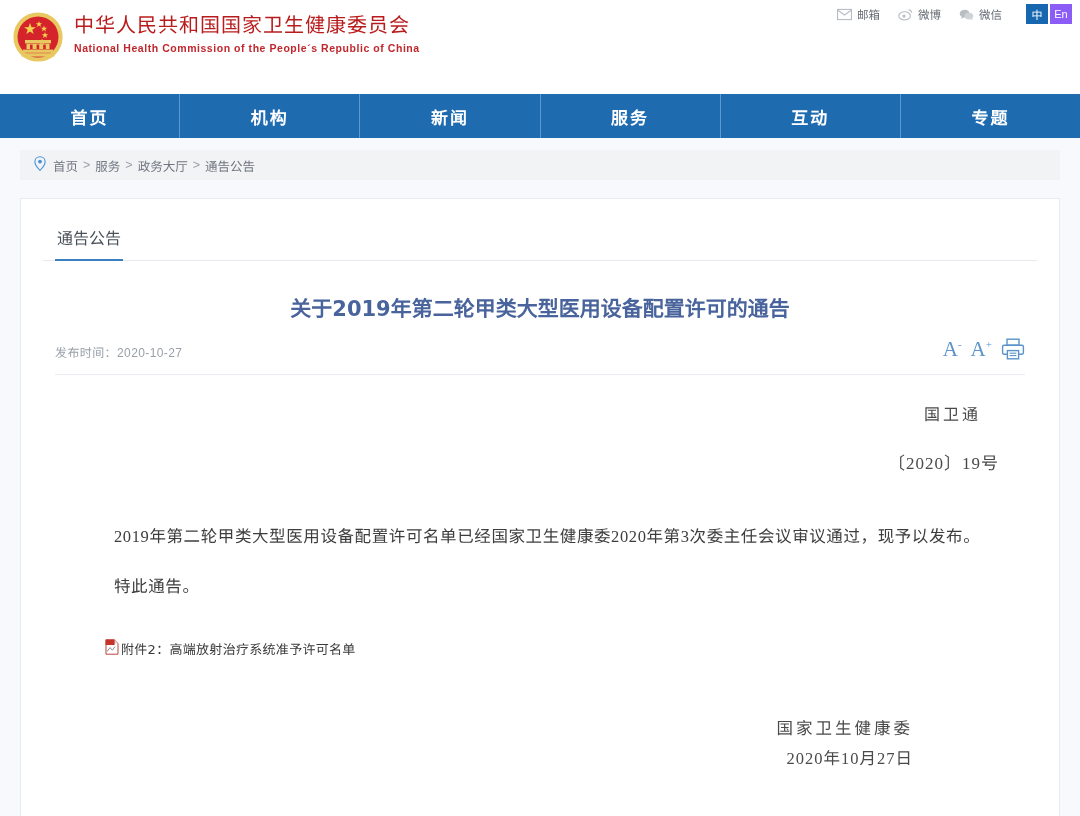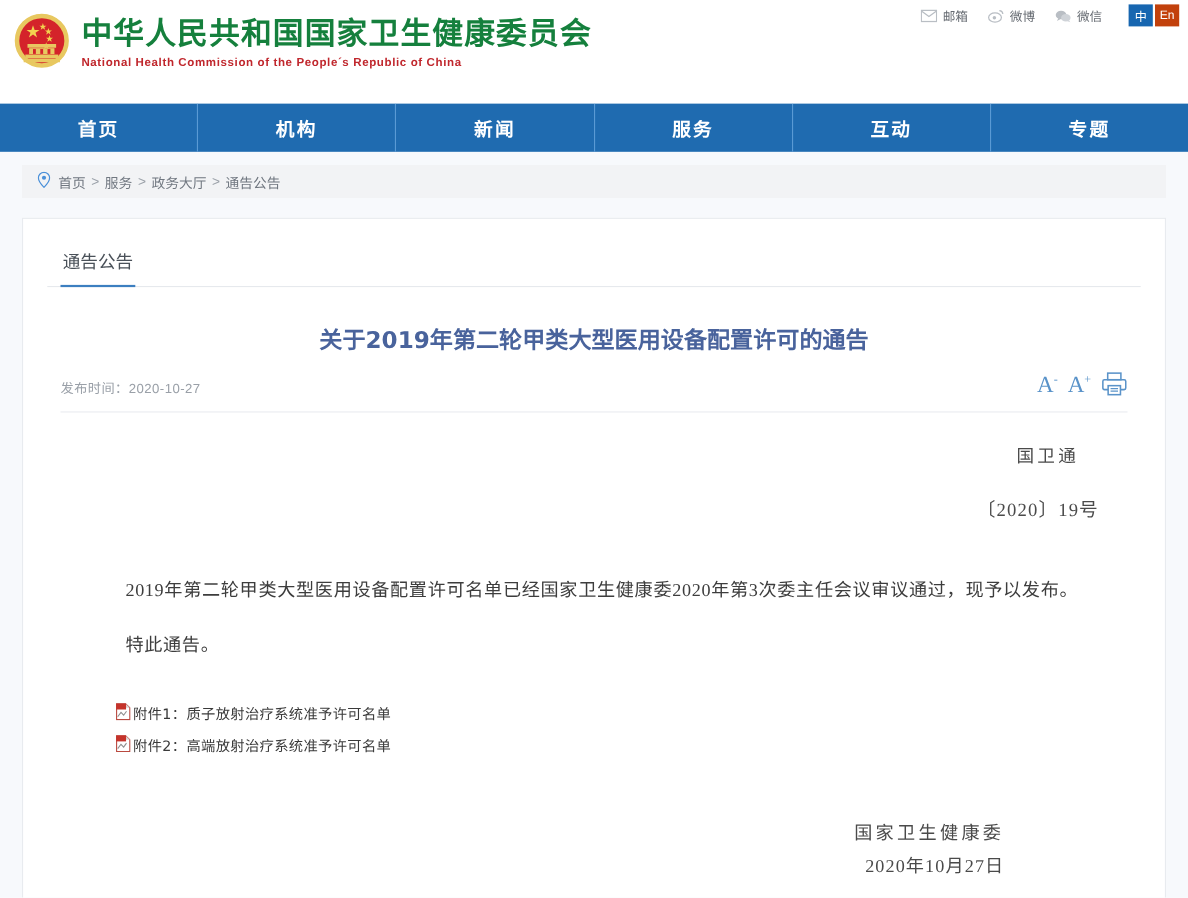--- a/index.html
+++ b/index.html
@@ -26,23 +26,23 @@
     padding: 10px 0 0 10px;
   }
   .emblem {
     width: 56px; height: 56px;
     margin-right: 8px;
     flex: 0 0 56px;
     position: relative;
   }
   .brand-text { padding-top: 4px; }
   .brand-cn {
-    font-size: 28px;
-    font-weight: bold;
-    color: #15803d;
+    font-size: 20px;
+    font-weight: normal;
+    color: #b91c1c;
     letter-spacing: 1px;
     line-height: 1.18;
     white-space: nowrap;
     font-family: "DejaVu Sans", "Liberation Sans", sans-serif;
   }
   .brand-en {
     font-size: 10.5px;
     font-weight: bold;
     color: #c0272d;
     letter-spacing: 0.55px;
@@ -70,21 +70,21 @@
   .util-icon { width: 15px; height: 13px; display: block; }
   .lang-toggle { display: flex; margin-left: 4px; }
   .lang-btn {
     width: 22px; height: 20px;
     display: flex; align-items: center; justify-content: center;
     font-size: 11px;
     color: #ffffff;
     margin-left: 2px;
   }
   .lang-btn.active { background: #1766b0; }
-  .lang-btn.inactive { background: #c2410c; }
+  .lang-btn.inactive { background: #8b5cf6; }
 
   
   .main-nav {
     display: flex;
     height: 44px;
     background: #1f6bb0;
   }
   .nav-item {
     flex: 1 1 0;
     display: flex;
@@ -367,31 +367,20 @@
     <div class="attachments">
       <div class="attach-row">
         <span>
           <svg class="pdf-icon" viewBox="0 0 14 16">
             <path d="M1 0.8 H9.2 L13 4.4 V15.2 H1 Z" fill="#ffffff" stroke="#b9493f" stroke-width="1"></path>
             <path d="M9.2 0.8 V4.4 H13 Z" fill="#d8d8d8"></path>
             <rect x="0.6" y="0.6" width="9" height="5.4" fill="#c5332b"></rect>
             <polyline points="2,12.6 5,8.6 7.4,11.2 10,7.6" fill="none" stroke="#8e8e8e" stroke-width="1"></polyline>
           </svg>
         </span>
-        <a class="attach-link" href="#">附件1：质子放射治疗系统准予许可名单</a>
-      </div>
-      <div class="attach-row">
-        <span>
-          <svg class="pdf-icon" viewBox="0 0 14 16">
-            <path d="M1 0.8 H9.2 L13 4.4 V15.2 H1 Z" fill="#ffffff" stroke="#b9493f" stroke-width="1"></path>
-            <path d="M9.2 0.8 V4.4 H13 Z" fill="#d8d8d8"></path>
-            <rect x="0.6" y="0.6" width="9" height="5.4" fill="#c5332b"></rect>
-            <polyline points="2,12.6 5,8.6 7.4,11.2 10,7.6" fill="none" stroke="#8e8e8e" stroke-width="1"></polyline>
-          </svg>
-        </span>
         <a class="attach-link" href="#">附件2：高端放射治疗系统准予许可名单</a>
       </div>
     </div>
 
     <div class="signature">
       <div class="sig-line1">国家卫生健康委</div>
       <div class="sig-line2">2020年10月27日</div>
     </div>
   </article>
 

